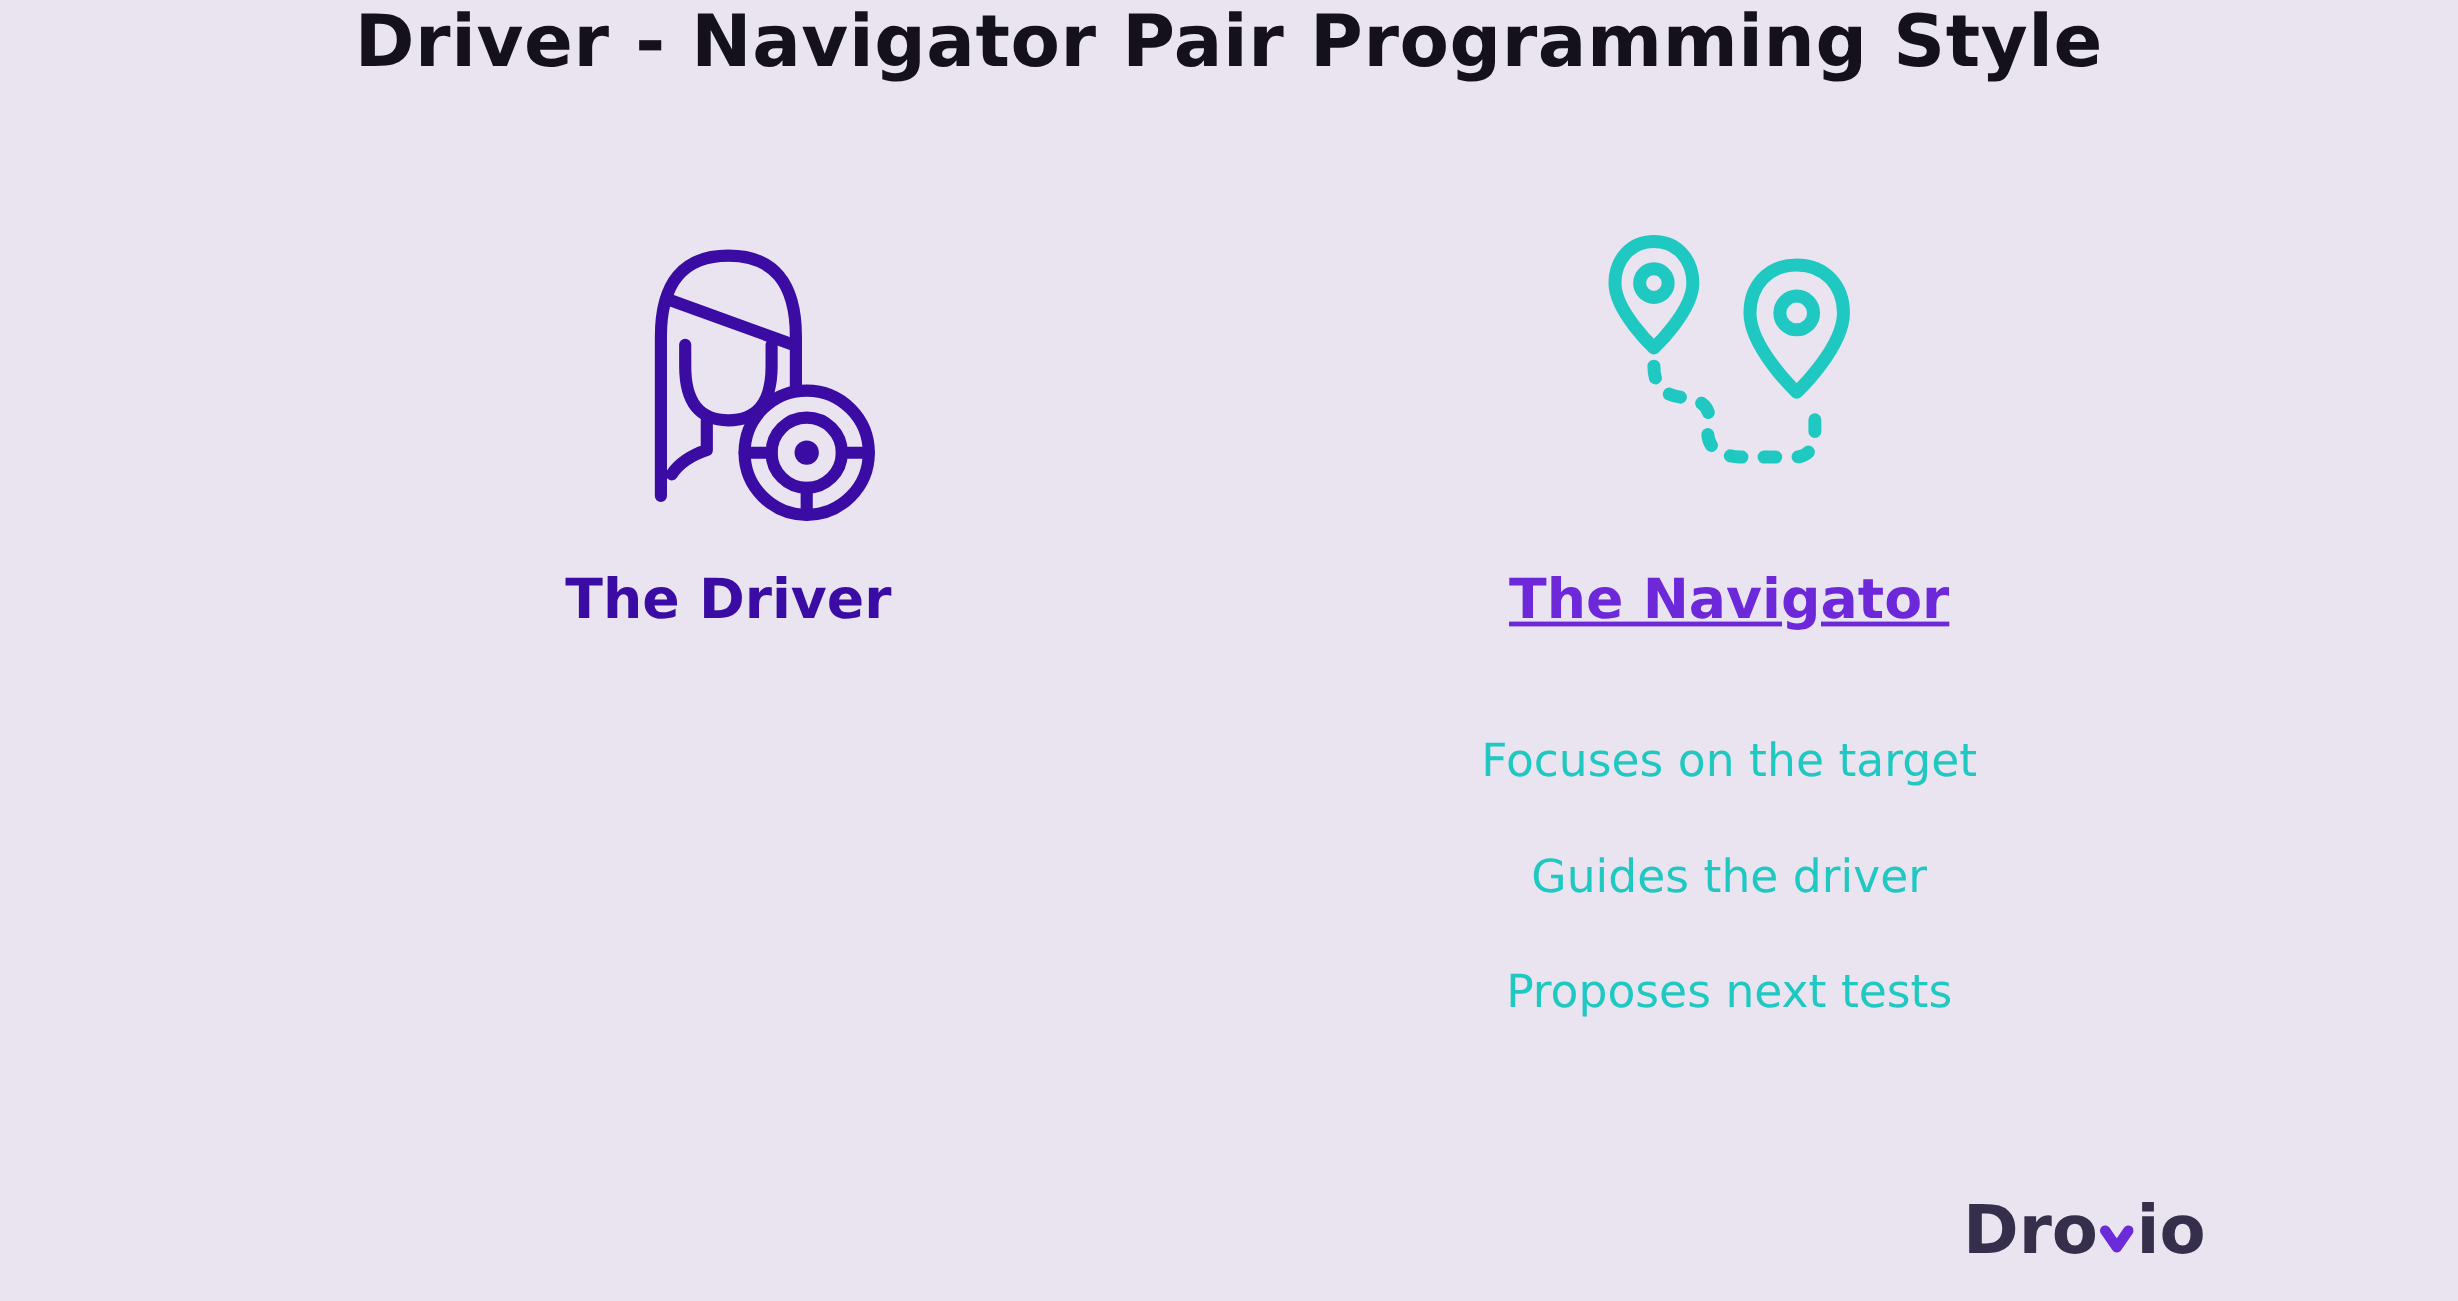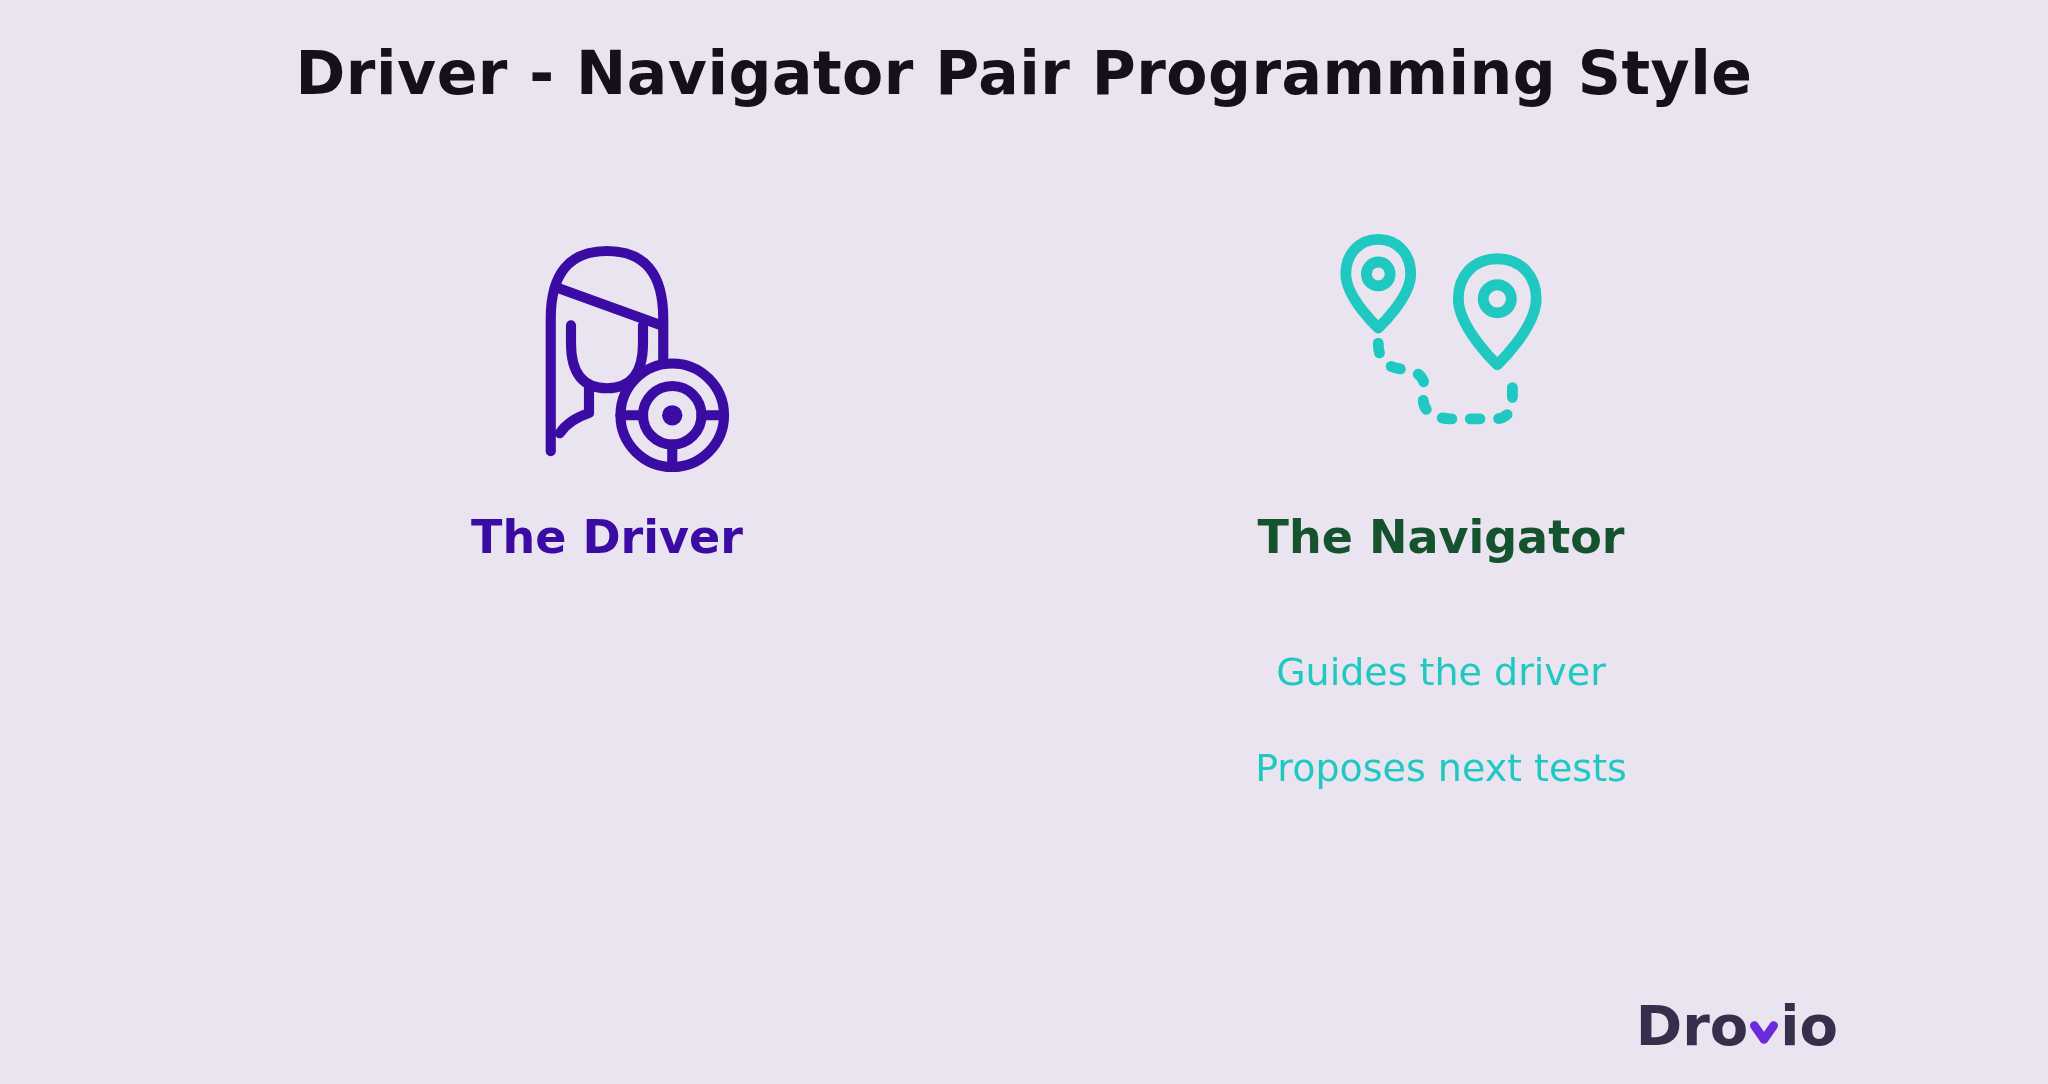--- a/index.html
+++ b/index.html
@@ -6,21 +6,20 @@
   html, body { width: 2048px; height: 1084px; }
   body {
     background: #E9E4F0;
     font-family: "DejaVu Sans", "Liberation Sans", sans-serif;
     overflow: hidden;
   }
   .page {
     position: relative;
     width: 2048px;
     height: 1084px;
-    padding-top: 38px;
   }
   .title {
     text-align: center;
     font-size: 60px;
     font-weight: 800;
     color: #14101C;
     letter-spacing: 0.5px;
   }
   .columns {
     display: flex;
@@ -38,21 +37,21 @@
     display: flex;
     align-items: center;
     justify-content: center;
   }
   .heading {
     font-size: 46px;
     font-weight: 800;
     margin-top: 14px;
   }
   .heading.purple { color: #3A0CA3; }
-  .heading.teal   { color: #14532d; }
+  .heading.teal   { color: #6d28d9; text-decoration: underline; }
   .items {
     list-style: none;
     margin-top: 86px;
     text-align: center;
   }
   .items li {
     font-size: 38px;
     font-weight: 500;
     margin-bottom: 52px;
   }
@@ -115,20 +114,21 @@
           <circle cx="62" cy="48" r="11"></circle>
 
           <path d="M172 34 C150 34 136 50 136 71 C136 98 172 132 172 132 C172 132 208 98 208 71 C208 50 194 34 172 34 Z"></path>
           <circle cx="172" cy="71" r="13"></circle>
 
           <path d="M62 112 Q62 134 84 136 Q108 138 104 158 Q100 180 128 182 L170 182 Q186 182 186 162 L186 150" stroke-dasharray="9 17"></path>
         </svg>
       </div>
       <h2 class="heading teal">The Navigator</h2>
       <ul class="items teal">
+        <li>Focuses on the target</li>
         <li>Guides the driver</li>
         <li>Proposes next tests</li>
       </ul>
     </section>
 
   </div>
 
   <div class="logo">
     <span>Dro</span>
     <span class="chev">

